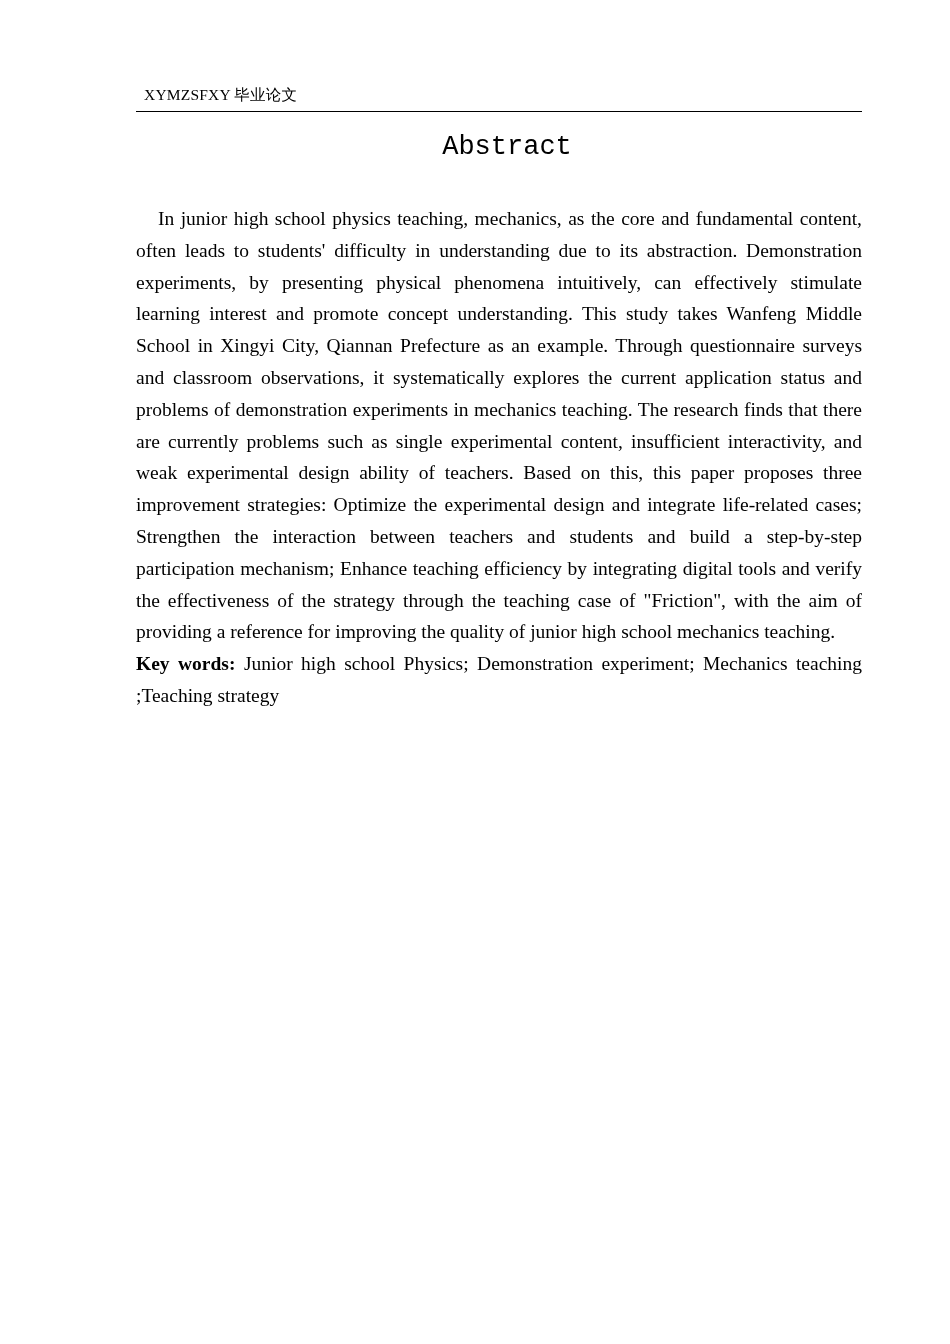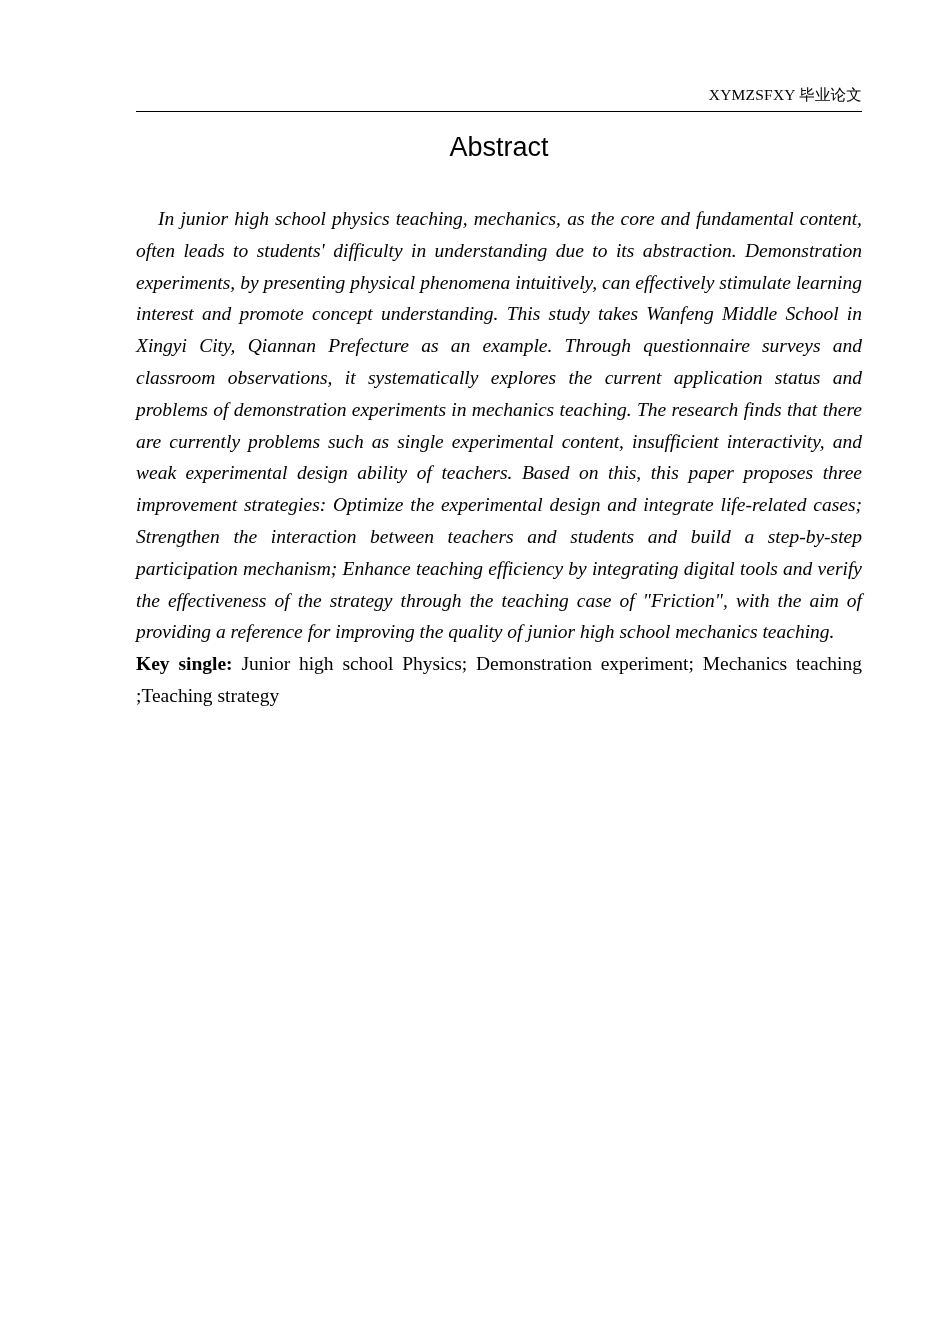--- a/index.html
+++ b/index.html
@@ -17,67 +17,66 @@
   }
   .page {
     width: 950px;
     height: 1344px;
     position: relative;
     box-sizing: border-box;
   }
   .header {
     position: absolute;
     top: 86px;
-    left: 136px;
+    left: 144px;
     width: 726px;
-    text-align: right;
+    text-align: left;
   }
   .header-text {
     font-family: "Liberation Serif", serif;
     font-size: 15.5px;
     letter-spacing: 0.2px;
     line-height: 1.2;
     display: inline-block;
   }
   .header-rule {
     position: absolute;
     top: 111px;
     left: 136px;
     width: 726px;
     height: 0;
     border-top: 1.6px solid #000;
   }
   .title {
     position: absolute;
     top: 130px;
-    left: 136px;
+    left: 144px;
     width: 726px;
     text-align: center;
-    font-family: Liberation Sans, sans-serif;
+    font-family: Liberation Mono, monospace;
     font-size: 27px;
     line-height: 1.3;
   }
   .body-block {
     position: absolute;
     top: 203px;
     left: 136px;
     width: 726px;
   }
   .para {
     text-align: justify;
     text-align-last: left;
     text-justify: inter-word;
     font-size: 19.5px;
     line-height: 31.8px;
     margin: 0;
     hyphens: none;
   }
   .para.indent {
     text-indent: 22px;
-    font-style: italic;
   }
   .keywords {
     font-size: 19.5px;
     line-height: 31.8px;
     margin: 0;
     text-align: justify;
     text-align-last: left;
   }
   .keywords-label {
     font-weight: bold;
@@ -100,17 +99,17 @@
   <div class="header">
     <span class="header-text">XYMZSFXY 毕业论文</span>
   </div>
 
   <div class="header-rule"></div>
 
   <div class="title">Abstract</div>
 
   <div class="body-block">
     <p class="para indent">In junior high school physics teaching, mechanics, as the core and fundamental content, often leads to students' difficulty in understanding due to its abstraction. Demonstration experiments, by presenting physical phenomena intuitively, can effectively stimulate learning interest and promote concept understanding. This study takes Wanfeng Middle School in Xingyi City, Qiannan Prefecture as an example. Through questionnaire surveys and classroom observations, it systematically explores the current application status and problems of demonstration experiments in mechanics teaching. The research finds that there are currently problems such as single experimental content, insufficient interactivity, and weak experimental design ability of teachers. Based on this, this paper proposes three improvement strategies: Optimize the experimental design and integrate life-related cases;  Strengthen the interaction between teachers and students and build a step-by-step participation mechanism; Enhance teaching efficiency by integrating digital tools and verify the effectiveness of the strategy through the teaching case of "Friction", with the aim of providing a reference for improving the quality of junior high school mechanics teaching.</p>
-    <p class="keywords"><span class="keywords-label">Key single:</span><span> Junior high school Physics; Demonstration experiment; Mechanics teaching ;Teaching strategy</span></p>
+    <p class="keywords"><span class="keywords-label">Key words:</span><span> Junior high school Physics; Demonstration experiment; Mechanics teaching ;Teaching strategy</span></p>
   </div>
 
 
 </div>
 
 </body></html>

